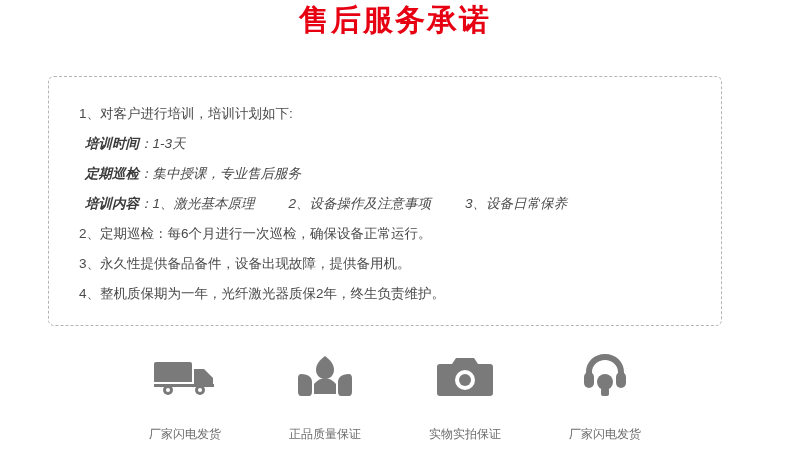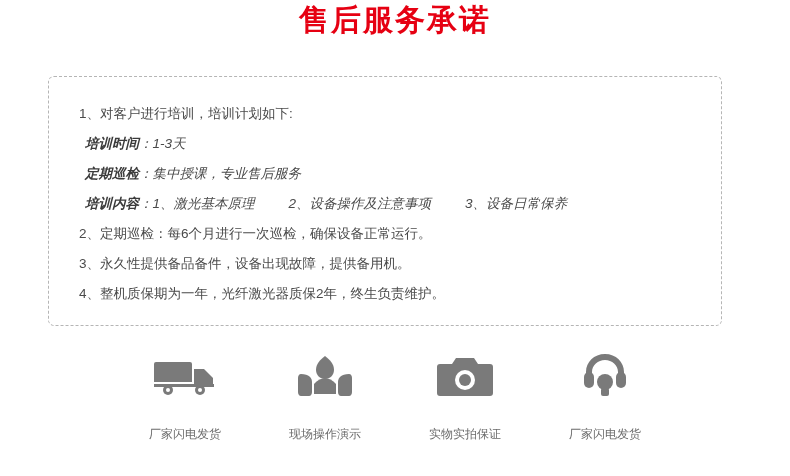--- a/index.html
+++ b/index.html
@@ -142,21 +142,21 @@
 
     <div class="icon-item">
       <div class="icon-glyph">
         <svg width="56" height="44" viewBox="0 0 56 44" fill="#7a7a7a">
           <path d="M28 2 c-5 4 -9 8 -9 14 c0 5 4 9 9 9 c5 0 9 -4 9 -9 c0 -6 -4 -10 -9 -14 z"></path>
           <path d="M4 20 c-2 0 -3 2 -3 4 l0 14 c0 2 1 4 3 4 l8 0 c2 0 3 -2 3 -4 l0 -10 c0 -4 -3 -8 -11 -8 z"></path>
           <path d="M52 20 c2 0 3 2 3 4 l0 14 c0 2 -1 4 -3 4 l-8 0 c-2 0 -3 -2 -3 -4 l0 -10 c0 -4 3 -8 11 -8 z"></path>
           <path d="M17 30 c3 -4 8 -6 11 -6 c3 0 8 2 11 6 l0 10 l-22 0 z"></path>
         </svg>
       </div>
-      <div class="icon-label">现场操作演示</div>
+      <div class="icon-label">正品质量保证</div>
     </div>
 
     <div class="icon-item">
       <div class="icon-glyph">
         <svg width="58" height="42" viewBox="0 0 58 42" fill="#7a7a7a">
           <path d="M20 2 h18 l4 6 h12 a3 3 0 0 1 3 3 v26 a3 3 0 0 1 -3 3 h-50 a3 3 0 0 1 -3 -3 v-26 a3 3 0 0 1 3 -3 h12 z"></path>
           <circle cx="29" cy="24" r="10" fill="#ffffff"></circle>
           <circle cx="29" cy="24" r="6" fill="#7a7a7a"></circle>
         </svg>
       </div>

